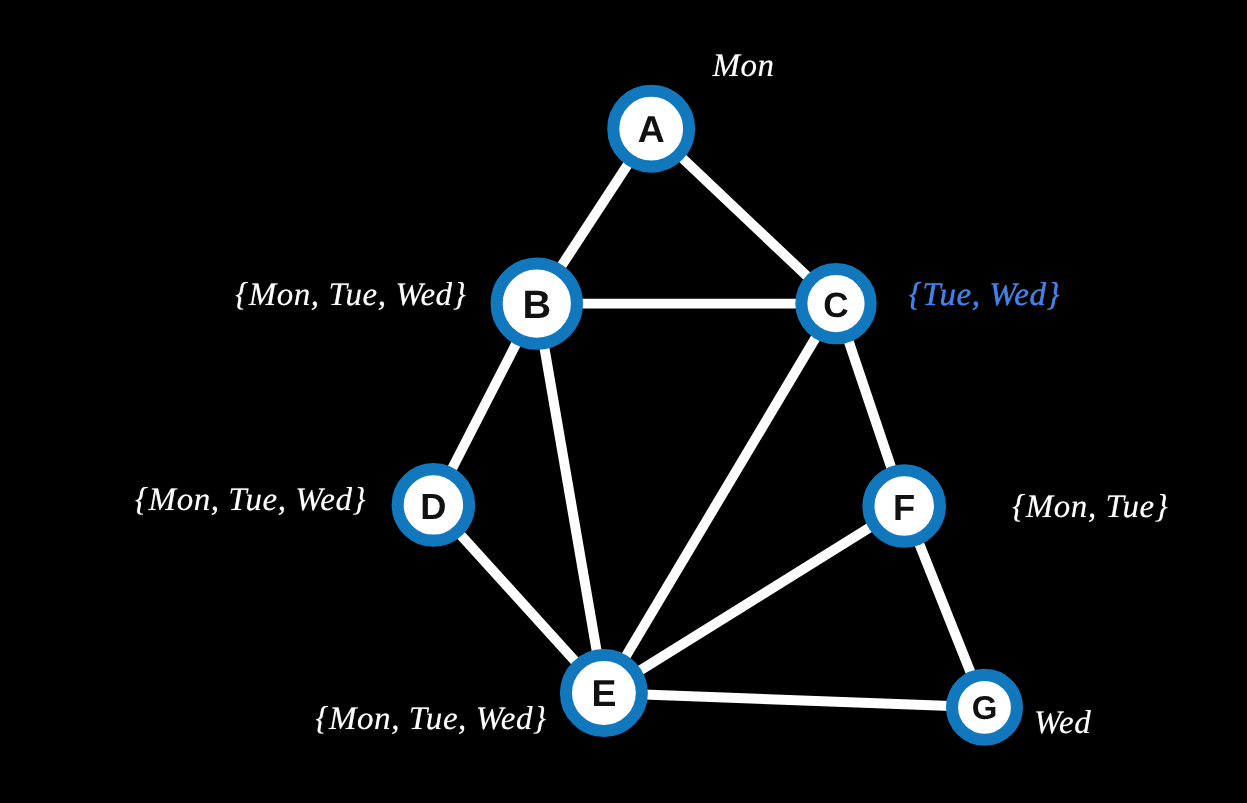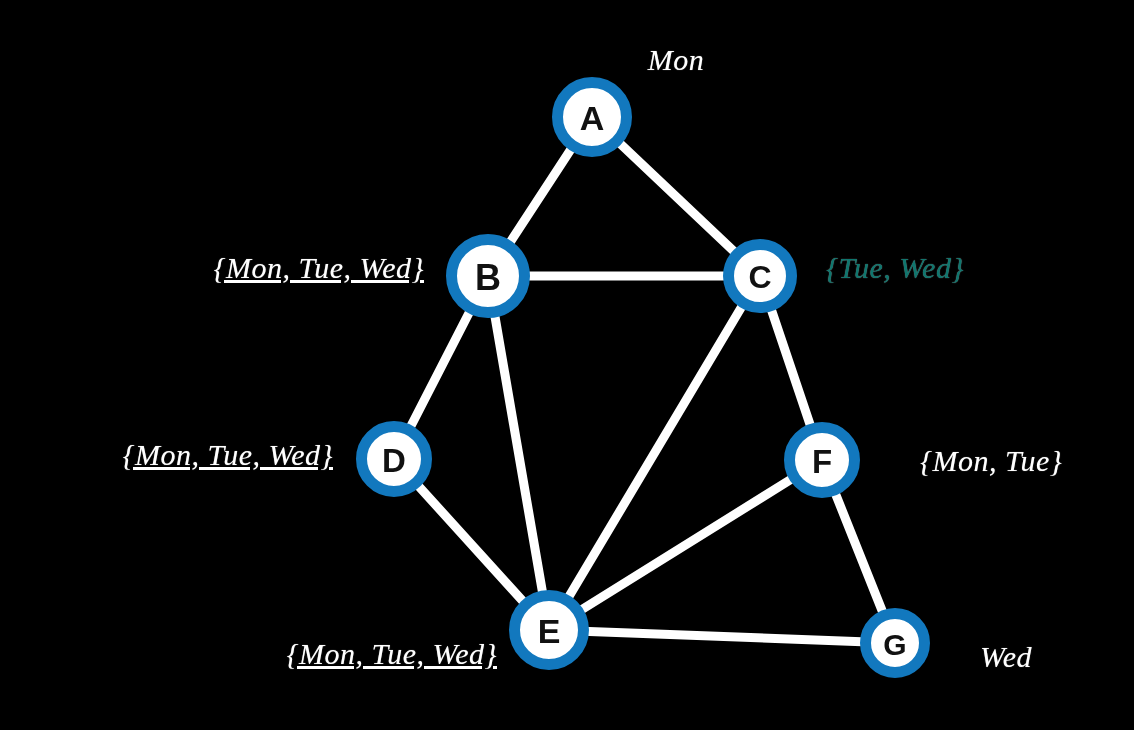--- a/index.html
+++ b/index.html
@@ -45,21 +45,21 @@
     color: #ffffff;
     font-family: "Liberation Serif", "DejaVu Serif", serif;
     font-style: italic;
     font-size: 30px;
     white-space: nowrap;
     letter-spacing: 0.5px;
     text-shadow: 0 0 1px rgba(255,255,255,0.55);
     line-height: 1;
   }
   .lbl-right { transform: translate(0, -50%); }
-  .lbl-left  { transform: translate(-100%, -50%); text-decoration: underline; }
+  .lbl-left  { transform: translate(-100%, -50%); }
   .lbl-center{ transform: translate(-50%, -50%); }
 </style>
 </head>
 <body>
 
 <div id="stage">
 
   <svg id="graph-svg" viewBox="0 0 1134 730">
     <g id="edges-layer">
         <line x1="592" y1="117" x2="488" y2="276" class="edge-line" stroke="#ffffff"></line>
@@ -102,20 +102,20 @@
         <g>
           <circle cx="895" cy="643" r="29.5" class="node-ring" fill="#ffffff" stroke="#1278be"></circle>
           <text x="895" y="644" class="node-letter" fill="#111111" font-size="30">G</text>
         </g>
       </g>
   </svg>
 
   <div id="labels-layer">
       <div class="domain-label lbl-center" style="left: 676px; top: 60px; color: rgb(255, 255, 255);">Mon</div>
       <div class="domain-label lbl-left" style="left: 424px; top: 268px; color: rgb(255, 255, 255);">{Mon, Tue, Wed}</div>
-      <div class="domain-label lbl-right" style="left: 826px; top: 268px; color: #0f766e;">{Tue, Wed}</div>
+      <div class="domain-label lbl-right" style="left: 826px; top: 268px; color: #3b82f6;">{Tue, Wed}</div>
       <div class="domain-label lbl-left" style="left: 333px; top: 455px; color: rgb(255, 255, 255);">{Mon, Tue, Wed}</div>
       <div class="domain-label lbl-left" style="left: 497px; top: 654px; color: rgb(255, 255, 255);">{Mon, Tue, Wed}</div>
       <div class="domain-label lbl-right" style="left: 920px; top: 461px; color: rgb(255, 255, 255);">{Mon, Tue}</div>
-      <div class="domain-label lbl-right" style="left: 940px; top: 657px; color: rgb(255, 255, 255); margin-left: 40px;">Wed</div>
+      <div class="domain-label lbl-right" style="left: 940px; top: 657px; color: rgb(255, 255, 255);">Wed</div>
     </div>
 
 </div>
 
 </body></html>

